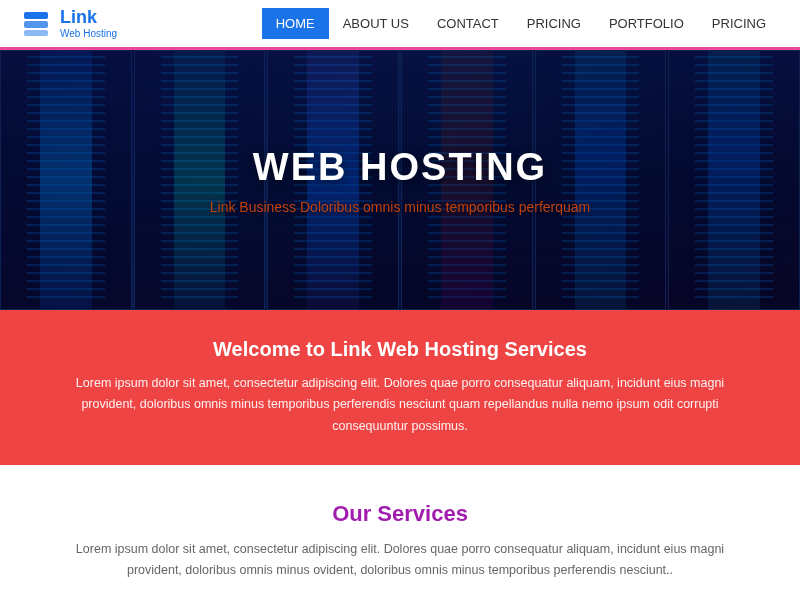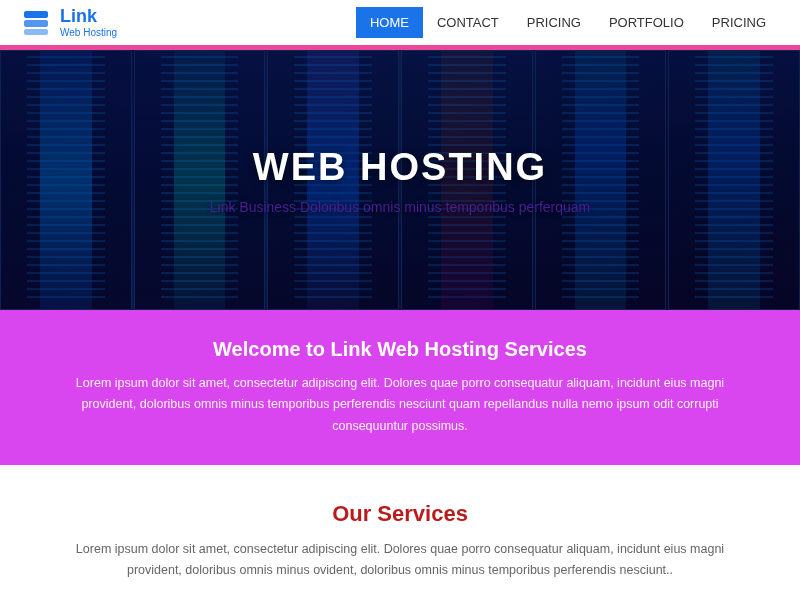--- a/index.html
+++ b/index.html
@@ -5,21 +5,21 @@
     * { margin: 0; padding: 0; box-sizing: border-box; }
     body { font-family: Arial, sans-serif; width: 800px; overflow-x: hidden; }
 
     
     header {
       display: flex;
       align-items: center;
       justify-content: space-between;
       padding: 8px 20px;
       background: #fff;
-      border-bottom: 5px solid #ec4899;
+      border-bottom: 3px solid #ec4899;
       height: 50px;
     }
     .logo-area {
       display: flex;
       align-items: center;
       gap: 8px;
     }
     .logo-icon {
       width: 32px;
       height: 32px;
@@ -111,27 +111,27 @@
     }
     .hero-title {
       font-size: 38px;
       font-weight: bold;
       letter-spacing: 2px;
       text-shadow: 0 2px 8px rgba(0,0,0,0.5);
       margin-bottom: 10px;
     }
     .hero-subtitle {
       font-size: 14px;
-      color: #4c1d95;
+      color: #c2410c;
       text-shadow: 0 1px 4px rgba(0,0,0,0.5);
     }
 
     
     .blue-section {
-      background: #d946ef;
+      background: #ef4444;
       padding: 28px 60px;
       text-align: center;
       color: #fff;
     }
     .blue-section h2 {
       font-size: 20px;
       font-weight: bold;
       margin-bottom: 12px;
     }
     .blue-section p {
@@ -144,21 +144,21 @@
 
     
     .services-section {
       padding: 36px 40px 30px;
       text-align: center;
       background: #fff;
     }
     .services-section h2 {
       font-size: 22px;
       font-weight: bold;
-      color: #b91c1c;
+      color: #a21caf;
       margin-bottom: 12px;
     }
     .services-section > p {
       font-size: 12.5px;
       color: #666;
       line-height: 1.7;
       max-width: 660px;
       margin: 0 auto 30px;
     }
   </style>
@@ -173,20 +173,21 @@
       <rect x="4" y="22" width="24" height="6" rx="2" fill="#1a73e8" opacity="0.5"></rect>
     </svg>
     <div class="logo-text-area">
       <span class="logo-link">Link</span>
       <span class="logo-sub">Web Hosting</span>
     </div>
   </div>
   <nav>
 
   <a class="nav-item active">HOME</a>
+      <a class="nav-item">ABOUT US</a>
       <a class="nav-item">CONTACT</a>
       <a class="nav-item">PRICING</a>
       <a class="nav-item">PORTFOLIO</a>
       <a class="nav-item">PRICING</a>
     </nav>
 </header>
 
 <section class="hero">
   <div class="hero-bg"></div>
   <div class="server-racks">

